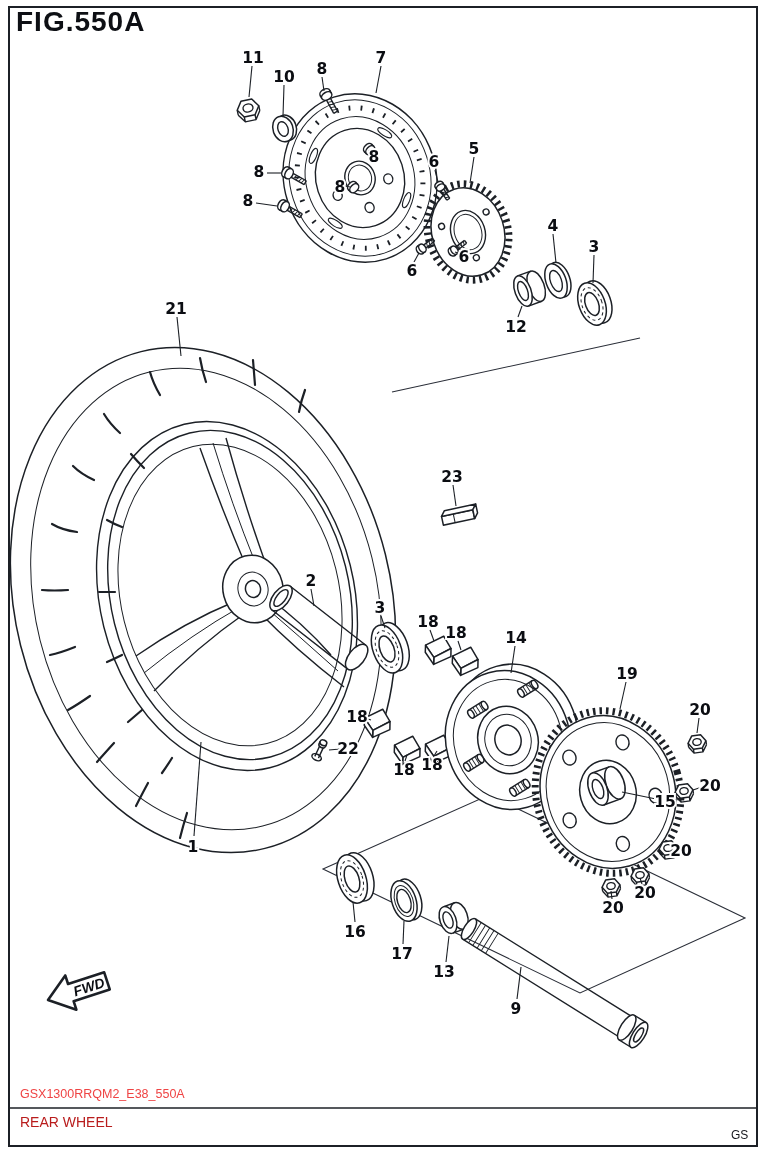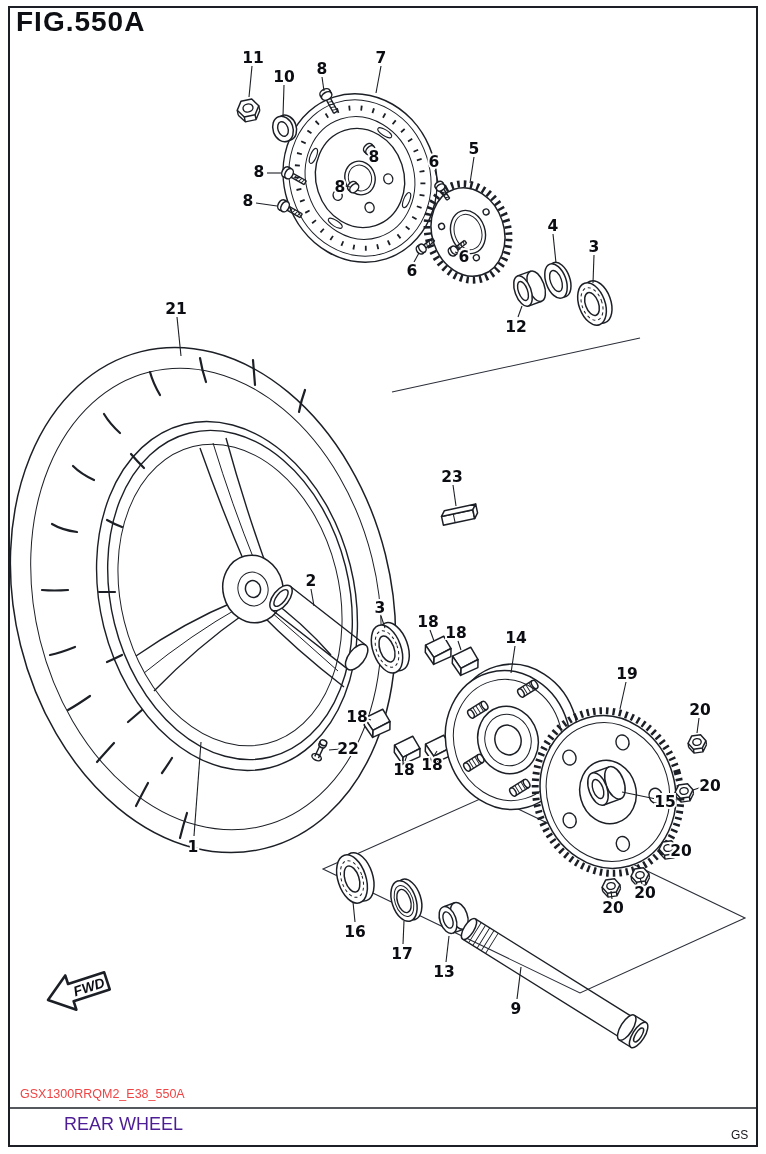--- a/index.html
+++ b/index.html
@@ -7,21 +7,21 @@
   .page {
     position:relative; width:766px; height:1154px; background:#ffffff;
     font-family:"Liberation Sans", sans-serif; color:#14161c; overflow:hidden;
   }
   .page > svg { position:absolute; left:0; top:0; }
   .fig-title {
     position:absolute; left:16px; top:6px; font-size:28px; font-weight:bold;
     letter-spacing:1px; color:#0d0f14;
   }
   .doc-code  { position:absolute; left:20px;  top:1087px; font-size:12.5px; color:#ef4444; }
-  .fig-name  { position:absolute; left:20px;  top:1114px; font-size:18px; color:#4c1d95;margin-left:44px; }
+  .fig-name  { position:absolute; left:20px;  top:1114px; font-size:14px; color:#b91c1c; }
   .corner-mark { position:absolute; left:731px; top:1128px; font-size:12px; color:#15171d;text-align:center; }
 
   
   .frame  { fill:none; stroke:#1c2026; stroke-width:2; }
   .sep    { stroke:#1c2026; stroke-width:1.4; }
   .part   { fill:#ffffff; stroke:#1c2026; stroke-width:1.5; stroke-linejoin:round; }
   .ln     { fill:none; stroke:#1c2026; stroke-width:1.4; stroke-linejoin:round; }
   .thin   { fill:none; stroke:#1c2026; stroke-width:1; }
   .aux    { fill:none; stroke:#2a2e38; stroke-width:1.1; }
   .tread  { fill:none; stroke:#1c2026; stroke-width:2.2; stroke-linecap:round; }

